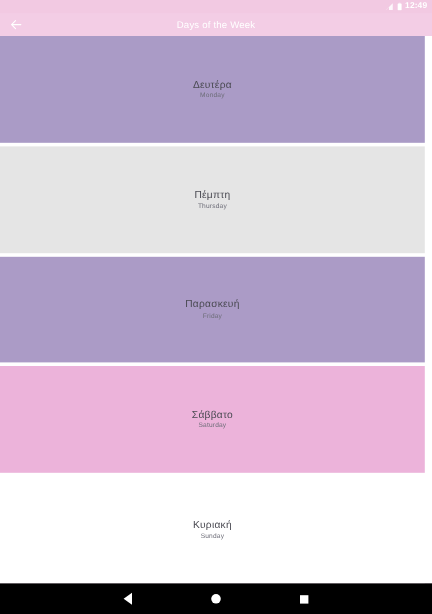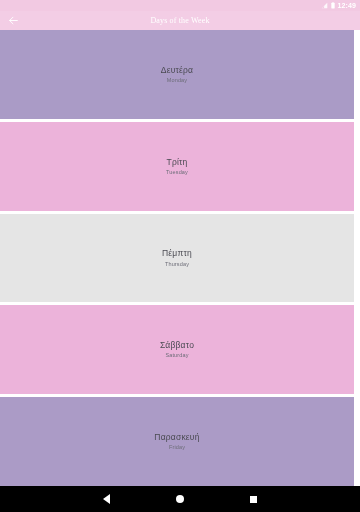--- a/index.html
+++ b/index.html
@@ -31,21 +31,20 @@
     letter-spacing:0.1px; line-height:1;
   }
 
   
   .appbar {
     height:19px;
     background:#f3cde5;
     display:flex; align-items:center;
     position:relative;
     flex:0 0 auto;
-    font-family:Liberation Serif, serif;
   }
   .back-btn {
     width:26px; height:19px;
     display:flex; align-items:center; justify-content:center;
     cursor:pointer;
   }
   .appbar-title {
     position:absolute; left:0; right:0;
     text-align:center;
     font-size:8px; color:#ffffff;
@@ -127,41 +126,41 @@
     <div class="appbar-title">Days of the Week</div>
   </div>
 
   <div class="list-wrap">
 
     <div class="card" style="background:#aa9bc6;">
       <div class="card-native">Δευτέρα</div>
       <div class="card-english">Monday</div>
     </div>
 
-    <div class="card" style="background:#ecb3da;">
-      <div class="card-native">Τρίτη</div>
-      <div class="card-english">Tuesday</div>
-    </div>
 
 
     <div class="card" style="background:#e5e5e5;">
       <div class="card-native">Πέμπτη</div>
       <div class="card-english">Thursday</div>
     </div>
 
+    <div class="card" style="background:#ab9bc6;">
+      <div class="card-native">Παρασκευή</div>
+      <div class="card-english">Friday</div>
+    </div>
+
     <div class="card" style="background:#ecb3da;">
       <div class="card-native">Σάββατο</div>
       <div class="card-english">Saturday</div>
     </div>
 
-    <div class="card" style="background:#ab9bc6;">
-      <div class="card-native">Παρασκευή</div>
-      <div class="card-english">Friday</div>
+    <div class="card" style="background:#ffffff;">
+      <div class="card-native">Κυριακή</div>
+      <div class="card-english">Sunday</div>
     </div>
-
 
   </div>
 
   <div class="navbar">
     <div class="nav-btn">
       <span class="nav-back"></span>
     </div>
     <div class="nav-btn">
       <span class="nav-home"></span>
     </div>

